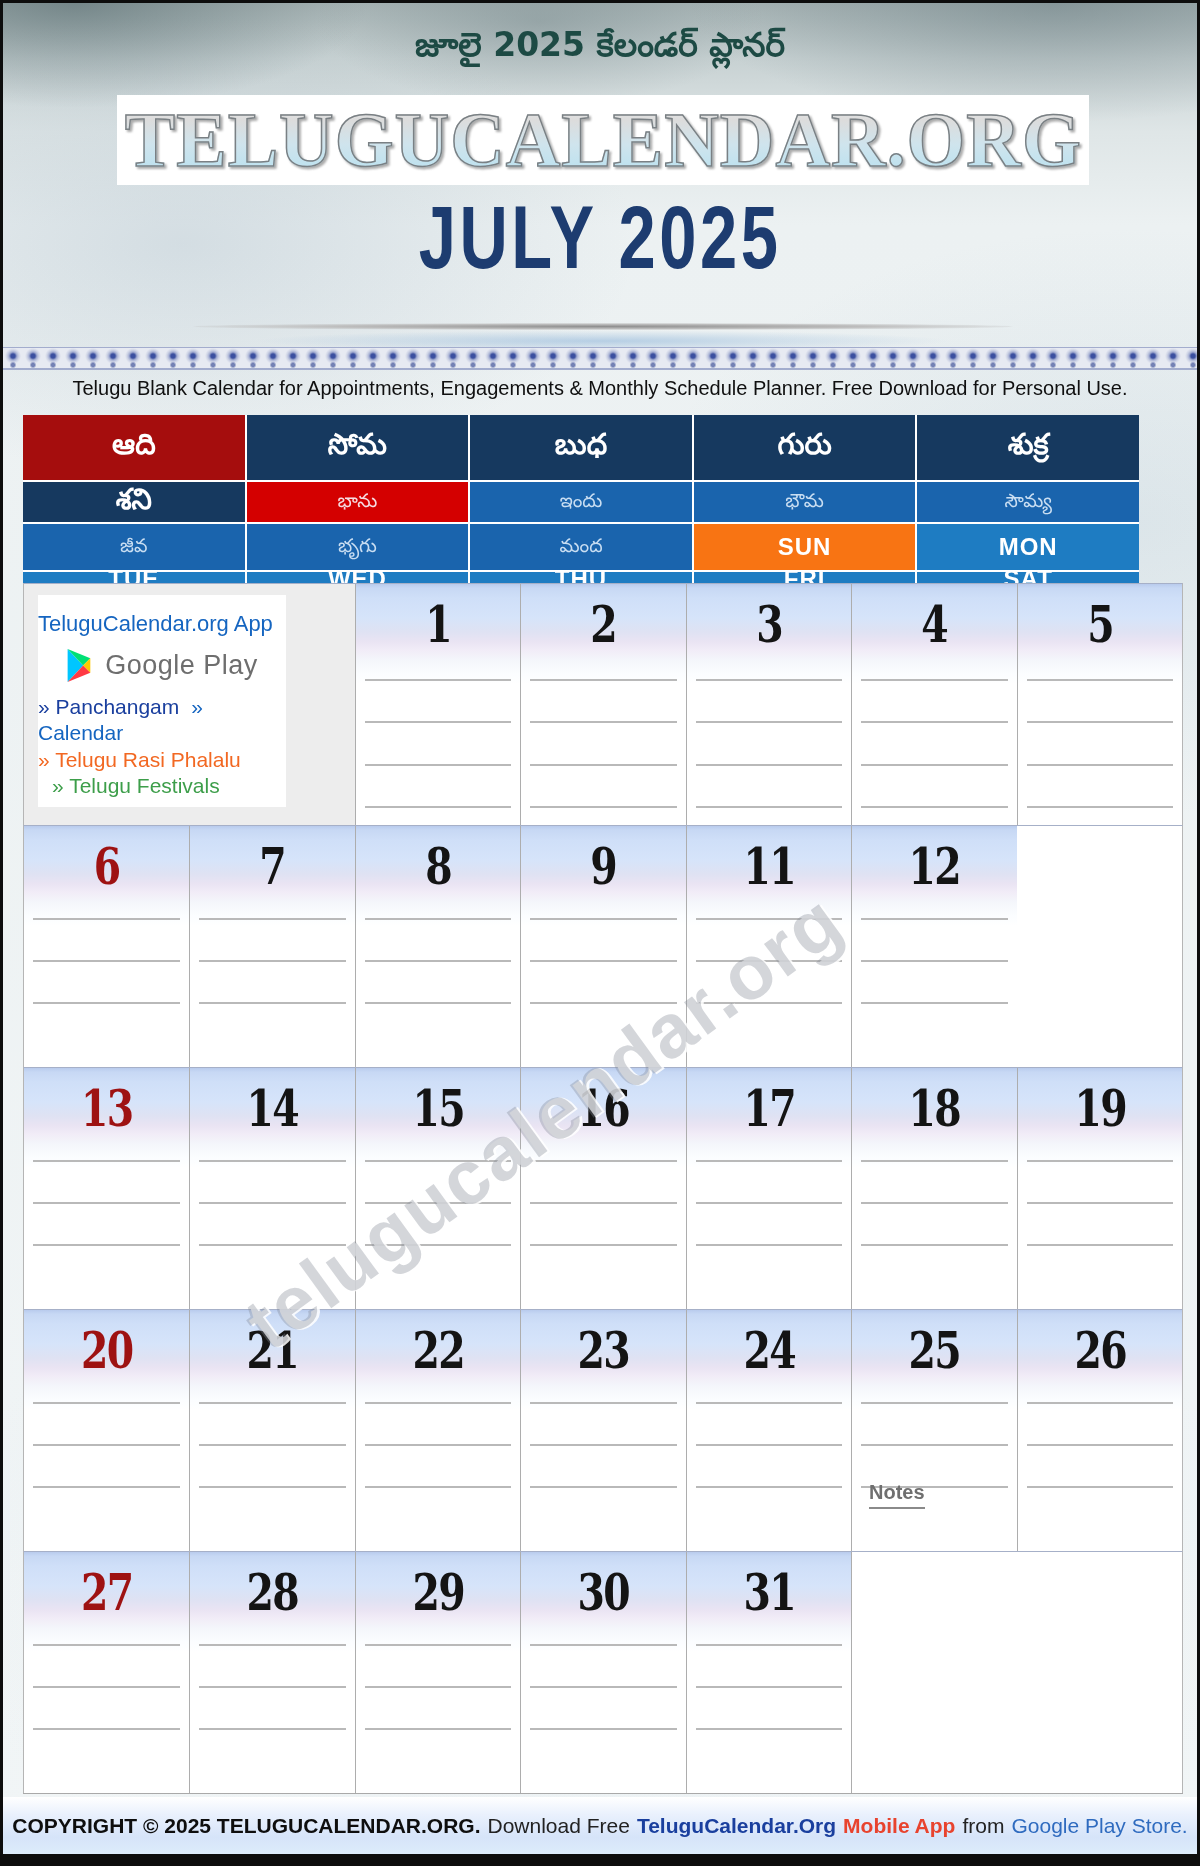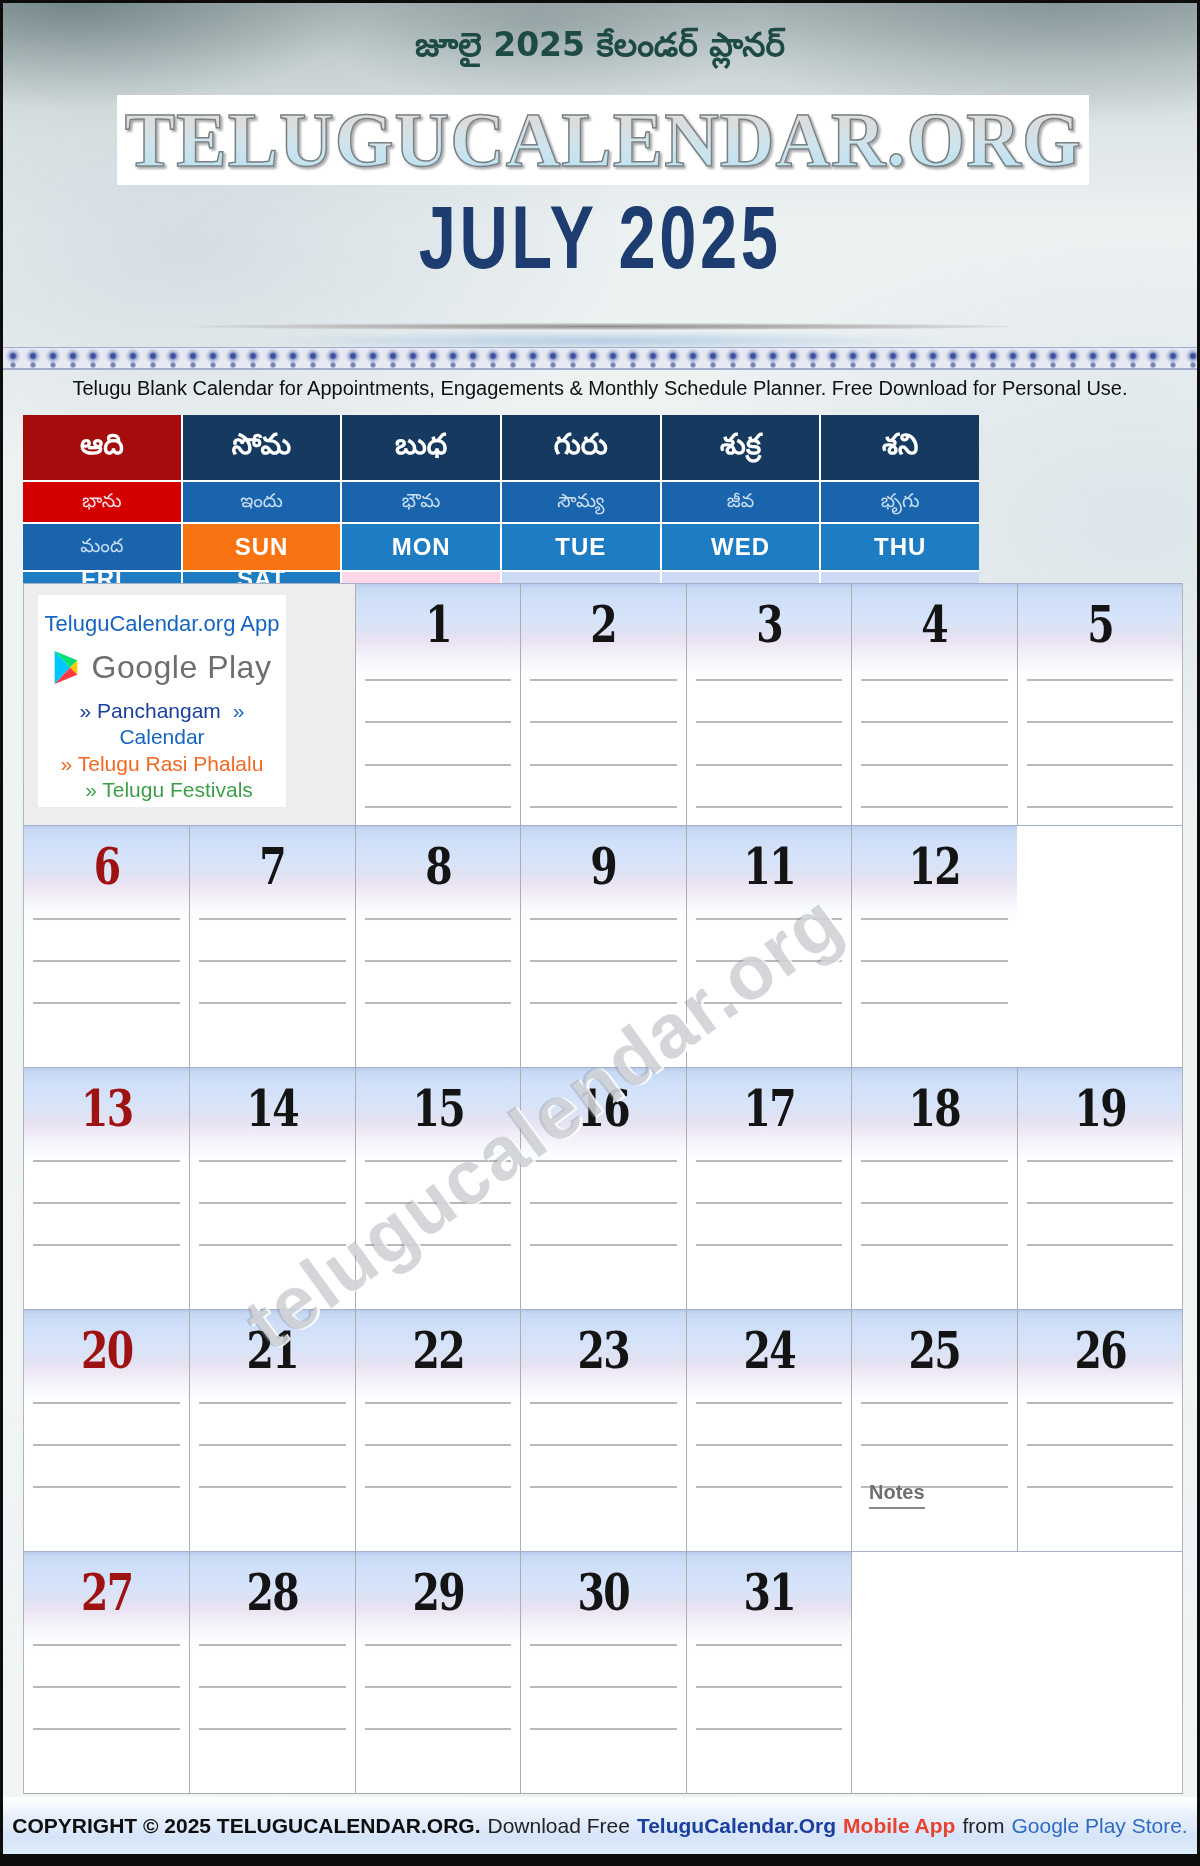--- a/index.html
+++ b/index.html
@@ -62,22 +62,22 @@
       radial-gradient(circle at 10px 18px,rgba(40,60,140,0.6) 1.6px,transparent 3.5px),
       linear-gradient(180deg,rgba(60,80,150,0.4) 0 1px,transparent 1px 21px,rgba(60,80,150,0.4) 21px 23px);
     background-size:20px 23px,20px 23px,100% 23px;background-repeat:repeat-x;
   }
   .tagline{
     position:absolute;top:374px;left:0;width:100%;text-align:center;
     font-size:20px;color:#101010;
   }
   
   .cal-head{
-    position:absolute;left:20px;top:412px;width:956px;
-    display:grid;grid-template-columns:repeat(6,1fr);grid-template-rows:65px 40px 46px 13px;
+    position:absolute;left:20px;top:412px;width:1116px;
+    display:grid;grid-template-columns:repeat(5,1fr);grid-template-rows:65px 40px 46px 13px;
     gap:2px;background:#fff;
   }
   .cal-head>div{display:flex;align-items:center;justify-content:center;}
   .hc1{background:var(--weekday-header-navy,#16395f);color:#fff;
        font-family:"DejaVu Sans",sans-serif;font-size:29px;font-weight:bold;}
   .hc1.sun{background:var(--sun-header-dark-red,#a50d0d);}
   .hc2{background:var(--row2-blue,#1a64ad);color:#c9def2;
        font-family:"DejaVu Sans",sans-serif;font-size:19px;}
   .hc2.sun{background:var(--sun-row2-red,#d40000);color:#f6dde2;}
   .hc3{background:var(--row3-blue,#1e7cc2);color:#fff;font-weight:bold;
@@ -108,25 +108,24 @@
   .date{
     text-align:center;margin-top:10px;
     font-family:"DejaVu Serif",serif;font-weight:bold;font-size:48px;color:#141414;
     transform:scale(0.82,1.06);transform-origin:center top;letter-spacing:-2px;
   }
   .date.red{color:var(--sunday-date-red,#9e1212);}
   .rule{position:absolute;left:9px;right:9px;border-top:2px solid #b9b9b9;}
   
   .promo-box{
     position:absolute;left:35px;top:592px;width:248px;height:212px;background:#fff;
-    text-align:center;
   }
   .promo-title{margin-top:16px;font-size:22px;color:var(--link-blue,#1565c0);}
   .gplay{margin-top:12px;display:flex;align-items:center;justify-content:center;gap:9px;}
-  .gplay-text{font-size:32px;color:#6e6e6e;font-weight:500;letter-spacing:0.5px;}
+  .gplay-text{font-size:27px;color:#6e6e6e;font-weight:500;letter-spacing:0.5px;}
   .promo-links{margin-top:12px;font-size:21px;line-height:1.25;}
   .pl-a{color:var(--link-dark-blue,#1a3f9e);}
   .pl-b{color:var(--link-blue,#1565c0);margin-left:6px;}
   .pl-orange{color:var(--link-orange,#f26822);}
   .pl-green{color:var(--link-green,#3d9e4a);margin-left:14px;}
   
   .notes-label{
     position:absolute;left:866px;top:1478px;
     font-size:20px;font-weight:bold;color:#6f6f6f;
     border-bottom:2px solid #8a8a8a;padding-bottom:3px;

